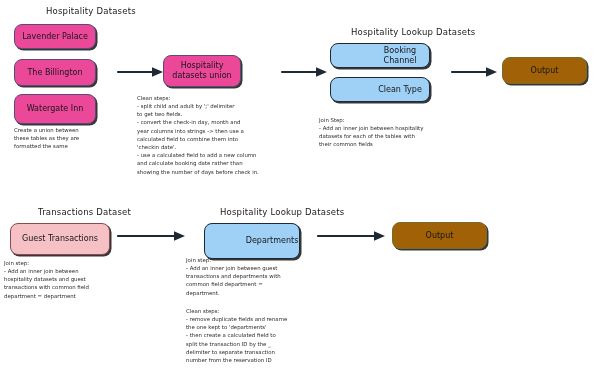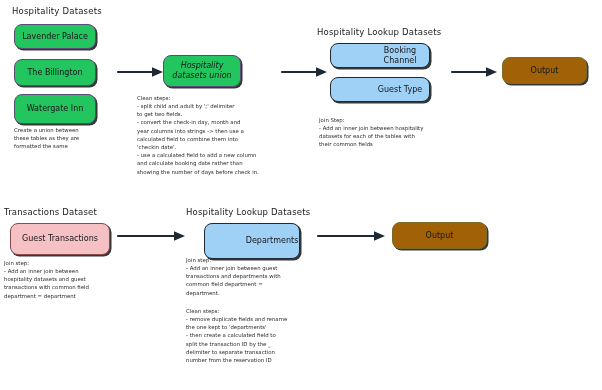--- a/index.html
+++ b/index.html
@@ -13,38 +13,39 @@
   .canvas{position:absolute;left:0;top:0;width:602px;height:390px;}
 
   
   .heading{
     position:absolute;
     font-size:8.5px;
     color:#1a1a1a;
     letter-spacing:.2px;
     white-space:nowrap;
     font-family:"DejaVu Sans", sans-serif;
+    margin-left:34px;
   }
 
   
   .node{
     position:absolute;
     box-sizing:border-box;
     border-radius:8px;
     display:flex;
     align-items:center;
     justify-content:center;
     text-align:center;
     font-size:8px;
     line-height:1.25;
     color:#16161a;
     padding:2px 4px;
     box-shadow:1.5px 1.5px 0 rgba(20,20,20,.85);
   }
-  .node.purple{background:#22c55e;border:1.3px solid #5b4a78;}
+  .node.purple{background:#ec4899;border:1.3px solid #5b4a78;}
   .node.blue{background:#9fd0f5;border:1.3px solid #1f2933;padding-left:44px;}
   .node.pink{background:#f5c1c4;border:1.3px solid #8a4a4e;}
   .node.yellow{background:#a16207;border:1.3px solid #7a6a2a;}
 
   
   .note{
     position:absolute;
     font-size:5.4px;
     line-height:1.52;
     color:#2b2b2b;
@@ -73,21 +74,21 @@
 these tables as they are
 formatted the same</div>
 
   <div class="arrow" style="left:118px;top:64px;">
     <svg width="46" height="16" viewBox="0 0 46 16">
       <line x1="0" y1="8" x2="37" y2="8" stroke="#1f2933" stroke-width="2.2" stroke-linecap="round"></line>
       <polygon points="45,8 34,3.2 34,12.8" fill="#1f2933"></polygon>
     </svg>
   </div>
 
-  <div class="node purple" style="left:163px;top:55px;width:78px;height:32px;white-space:pre-line;font-style:italic;">Hospitality
+  <div class="node purple" style="left:163px;top:55px;width:78px;height:32px;white-space:pre-line;">Hospitality
 datasets union</div>
 
   <div class="note" style="left:137px;top:94px;width:172px;">Clean steps:</div>
   <div class="note" style="left:137px;top:102px;width:172px;">- split child and adult by ';' delimiter
 to get two fields.
 - convert the check-in day, month and
 year columns into strings -&gt; then use a
 calculated field to combine them into
 'checkin date'.
 - use a calculated field to add a new column
@@ -98,21 +99,21 @@
     <svg width="46" height="16" viewBox="0 0 46 16">
       <line x1="0" y1="8" x2="37" y2="8" stroke="#1f2933" stroke-width="2.2" stroke-linecap="round"></line>
       <polygon points="45,8 34,3.2 34,12.8" fill="#1f2933"></polygon>
     </svg>
   </div>
 
   <div class="heading" style="left:317px;top:27px;">Hospitality Lookup Datasets</div>
 
   <div class="node blue" style="left:330px;top:43px;width:100px;height:25px;">Booking Channel</div>
 
-  <div class="node blue" style="left:330px;top:77px;width:100px;height:25px;">Guest Type</div>
+  <div class="node blue" style="left:330px;top:77px;width:100px;height:25px;">Clean Type</div>
 
   <div class="note" style="left:319px;top:116px;width:160px;">Join Step:</div>
   <div class="note" style="left:319px;top:124px;width:165px;">- Add an inner join between hospitality
 datasets for each of the tables with
 their common fields</div>
 
   <div class="arrow" style="left:452px;top:64px;">
     <svg width="46" height="16" viewBox="0 0 46 16">
       <line x1="0" y1="8" x2="37" y2="8" stroke="#1f2933" stroke-width="2.2" stroke-linecap="round"></line>
       <polygon points="45,8 34,3.2 34,12.8" fill="#1f2933"></polygon>

